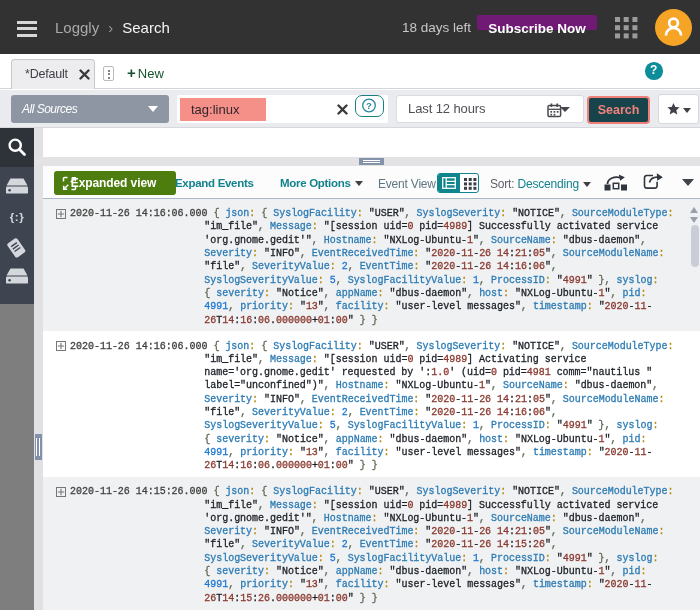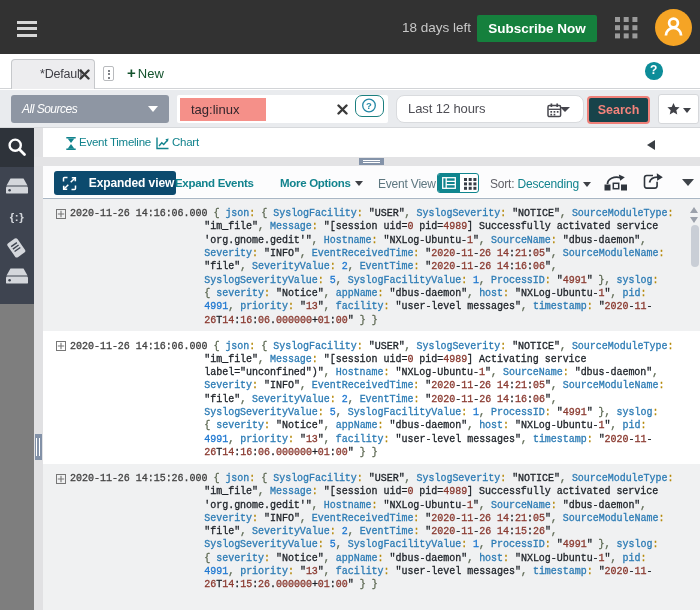--- a/index.html
+++ b/index.html
@@ -9,47 +9,47 @@
 
 #topbar{left:0;top:0;width:700px;height:54px;background:#323232;box-shadow:0 2px 3px rgba(0,0,0,0.22)}
 #burger{left:17px;top:20.5px;width:20px;height:16.5px;
   background:linear-gradient(#d7d7d7,#d7d7d7) 0 0/100% 3px no-repeat,
              linear-gradient(#d7d7d7,#d7d7d7) 0 6.6px/100% 3px no-repeat,
              linear-gradient(#d7d7d7,#d7d7d7) 0 13.2px/100% 3px no-repeat}
 #crumb{left:55px;top:19px;font-size:15px;color:#a9a9a9}
 #crumb b{color:#f4f4f4;font-weight:normal}
 #crumb i{font-style:normal;color:#9a9a9a;padding:0 9px;font-size:15px}
 #daysleft{left:402px;top:20px;font-size:13.5px;color:#c8c8c8}
-#subscribe{left:477px;top:15px;width:120px;height:27px;background:#15803d;border-radius:2px;
+#subscribe{left:477px;top:15px;width:120px;height:15px;background:#701a75;border-radius:2px;
   color:#fff;font-size:13.5px;font-weight:bold;text-align:center;line-height:27px}
 #avatar{left:655px;top:9px;width:37px;height:37px}
 
 #tabbar{left:0;top:54px;width:700px;height:35px;background:#fff;border-bottom:1px solid #d2d4d7}
 #tab1{left:11px;top:5px;width:84px;height:30px;background:#ededef;border:1px solid #c6c8cb;
-  border-bottom:none;border-radius:4px 4px 0 0;font-size:12.5px;letter-spacing:-0.2px;color:#3f3f46;line-height:28px;padding-left:28px}
+  border-bottom:none;border-radius:4px 4px 0 0;font-size:12.5px;letter-spacing:-0.2px;color:#3f3f46;line-height:28px;padding-left:13px}
 #tabx{left:79px;top:12px}
 #dots{left:103px;top:12px;width:11px;height:15px;border:1px solid #b9bbbe;border-radius:2px;background:#fff}
 #dots span{position:absolute;left:4px;width:2px;height:2px;background:#54595f;border-radius:50%}
 #newtab{left:127px;top:10px;font-size:13px;color:#14532d}
 #newtab b{font-size:15px;font-weight:bold;margin-right:2px}
 #help{left:645px;top:8px;width:17.5px;height:17.5px;border-radius:50%;background:#0d8d99;
   color:#fff;font-weight:bold;font-size:12px;text-align:center;line-height:17.5px}
 
 #srow{left:0;top:90px;width:700px;height:38px;background:#e9ebee;border-bottom:1px solid #d6d8db}
 #allsrc{left:11px;top:4.5px;width:158px;height:28.5px;background:#8e96a3;border-radius:3px;
   color:#fff;font-style:italic;font-size:12px;letter-spacing:-0.5px;line-height:28.5px;padding-left:11px}
 #allsrc .car{position:absolute;right:11px;top:11.5px;border-left:5.5px solid transparent;
   border-right:5.5px solid transparent;border-top:6px solid #fff}
 #sinput{left:177px;top:5px;width:211px;height:28px;background:#fff;border-radius:2px}
 #pink{position:absolute;left:3px;top:2.5px;width:86px;height:23px;background:#f59089;
   font-size:13px;color:#33262c;line-height:23px;padding-left:11px}
 #xclear{left:337px;top:11px}
 #qbtn{left:355px;top:5px;width:28.5px;height:22px;border:1.5px solid #1b7f7f;border-radius:7px;background:#fff}
 #timebox{left:396px;top:5px;width:188px;height:28px;background:#fff;border:1px solid #d9dbde;
-  border-radius:8px;font-size:13px;letter-spacing:-0.1px;color:#4e4e55;line-height:26px;padding-left:11px}
+  border-radius:3px;font-size:13px;letter-spacing:-0.1px;color:#4e4e55;line-height:26px;padding-left:11px}
 #timebox .car{position:absolute;right:13px;top:11px;border-left:5px solid transparent;
   border-right:5px solid transparent;border-top:5.5px solid #45454c}
 #searchbtn{left:587px;top:5.5px;width:63px;height:28px;background:#17434a;border:2px solid #ef8079;
   border-radius:4px;color:#f2837b;font-weight:bold;font-size:12.5px;text-align:center;line-height:24px}
 #starbtn{left:658px;top:4px;width:40.5px;height:29.5px;background:#fff;border:1px solid #d6d8db;border-radius:3px}
 #starbtn .car{position:absolute;right:7px;top:12.5px;border-left:4.5px solid transparent;
   border-right:4.5px solid transparent;border-top:5px solid #3f4147}
 
 #sb1{left:0;top:128px;width:34px;height:39px;background:#2e333a}
 #sb2{left:0;top:167px;width:34px;height:137px;background:#3e4450}
@@ -63,22 +63,22 @@
 #etrow{left:43px;top:128px;width:657px;height:29px;background:#fff}
 #etlabel{left:36px;top:8px;font-size:11.5px;letter-spacing:-0.25px;color:#12838d}
 #chlabel{left:129px;top:8px;font-size:11.5px;letter-spacing:-0.25px;color:#12838d}
 #collapse{left:604px;top:12px;width:0;height:0;border-top:5.5px solid transparent;
   border-bottom:5.5px solid transparent;border-right:8.5px solid #3a3f44}
 #hsplit{left:34px;top:157px;width:666px;height:9px;background:#e3e3e5}
 #hhandle{left:325px;top:1px;width:25px;height:7px;background:#8493a9}
 #hhandle:before,#hhandle:after{content:"";position:absolute;left:4px;right:4px;height:1.3px;background:#fff}
 #hhandle:before{top:1.6px}#hhandle:after{bottom:1.6px}
 #toolbar{left:43px;top:166px;width:657px;height:31px;background:#fcfcfd}
-#expbtn{left:10.8px;top:4.5px;width:122px;height:24px;background:#0c4a6e;border-radius:3px;
-  color:#fff;font-weight:bold;font-size:12px;letter-spacing:-0.1px;line-height:24px;padding-left:35px}
+#expbtn{left:10.8px;top:4.5px;width:122px;height:24px;background:#4d7c0f;border-radius:3px;
+  color:#fff;font-weight:bold;font-size:12px;letter-spacing:-0.1px;line-height:24px;padding-left:17px}
 #expevents{left:132px;top:11px;font-size:11.5px;letter-spacing:-0.3px;color:#12838d;font-weight:bold}
 #moreopt{left:237px;top:11px;font-size:11.5px;letter-spacing:-0.3px;color:#12838d;font-weight:bold}
 #moreopt .car,#sortlbl .car{display:inline-block;margin-left:4px;margin-bottom:1px;border-left:4.5px solid transparent;
   border-right:4.5px solid transparent;border-top:5px solid #3f4147}
 #evlabel{left:335px;top:10.5px;font-size:12px;letter-spacing:-0.2px;color:#5e7780}
 #toggle{left:394px;top:7px;width:42px;height:20px;border:1px solid #0f858e;border-radius:3px;background:#fff}
 #tga{position:absolute;left:0;top:0;width:22px;height:18px;background:#0f858e;border-radius:2px 0 0 2px}
 #sortlbl{left:447px;top:10.5px;font-size:12px;letter-spacing:-0.2px;color:#5f5f66}
 #sortlbl b{color:#12838d;font-weight:normal}
 
@@ -95,20 +95,21 @@
 
 #sbar{left:646px;top:1px;width:11px;height:411px}
 #sbthumb{position:absolute;left:1.5px;top:25px;width:8px;height:42px;background:#c9ced6;border-radius:4px}
 .sarr{position:absolute;left:1px;width:0;height:0;border-left:4.5px solid transparent;border-right:4.5px solid transparent}
 #sup{top:7px;border-bottom:6px solid #9aa0aa}
 #sdown{top:17px;border-top:6px solid #9aa0aa}
 </style></head><body>
 <div id="page">
 <div id="topbar" class="abs">
 <div id="burger" class="abs"></div>
+<div id="crumb" class="abs">Loggly<i>›</i><b>Search</b></div>
 <div id="daysleft" class="abs">18 days left</div>
 <div id="subscribe" class="abs">Subscribe Now</div>
 <svg class="abs" style="left:615px;top:17px" width="23" height="22" viewBox="0 0 23 22">
 <g fill="#9b9b9b">
 <rect x="0" y="0" width="5" height="5"></rect>
           <rect x="8.7" y="0" width="5" height="5"></rect>
           <rect x="17.4" y="0" width="5" height="5"></rect>
 <rect x="0" y="8.2" width="5" height="5"></rect>
           <rect x="8.7" y="8.2" width="5" height="5"></rect>
           <rect x="17.4" y="8.2" width="5" height="5"></rect>
@@ -188,35 +189,20 @@
 </g>
     </svg>
 <svg class="abs" style="left:6px;top:268px" width="22" height="16" viewBox="0 0 22 16">
 <path d="M4.5 0.5h13l4 7h-21z" fill="#d4d7dc"></path>
 <rect x="0" y="8.6" width="22" height="7" rx="1.2" fill="#d4d7dc"></rect>
 <circle cx="3.6" cy="12.2" r="1.3" fill="#3e4450"></circle>
     </svg>
 <div id="vstrip" class="abs">
       <div id="vhandle" class="abs"></div>
     </div>
-<div id="etrow" class="abs">
-<svg class="abs" style="left:23px;top:9px" width="10" height="13" viewBox="0 0 10 13">
-<path d="M0.3 0.8h9.4M0.3 12.2h9.4" stroke="#12838d" stroke-width="1.5" fill="none"></path>
-<path d="M1.6 1.4h6.8l-3.4 4.7z" fill="#12838d"></path>
-<path d="M5 7l3.4 4.7H1.6z" fill="#12838d"></path>
-</svg>
-<div id="etlabel" class="abs">Event Timeline</div>
-<svg class="abs" style="left:113px;top:9px" width="13" height="13" viewBox="0 0 13 13">
-<path d="M1 0.5v11h11.5" fill="none" stroke="#12838d" stroke-width="1.4"></path>
-<path d="M3 9l2.8-3.2 1.9 1.7 3.5-4" fill="none" stroke="#12838d" stroke-width="1.4"></path>
-<path d="M9.3 2.2l3.3-0.8-0.7 3.3z" fill="#12838d"></path>
-</svg>
-<div id="chlabel" class="abs">Chart</div>
-<div id="collapse" class="abs"></div>
-</div>
 <div id="hsplit" class="abs">
       <div id="hhandle" class="abs"></div>
     </div>
 <div id="toolbar" class="abs">
 <div id="expbtn" class="abs"><svg class="abs" style="left:8.5px;top:5px" width="15" height="15" viewBox="0 0 15 15">
 <path d="M5.5 1.5H2.5a1 1 0 0 0-1 1v3M9.5 13.5h3a1 1 0 0 0 1-1v-3" fill="none" stroke="#fff" stroke-width="1.5"></path>
 <path d="M8.7 6.3L13.3 1.7M6.3 8.7L1.7 13.3" stroke="#fff" stroke-width="1.5"></path>
 <path d="M9.3 1.2h4.5v4.5h-2.2V3.4H9.3zM5.7 13.8H1.2V9.3h2.2v2.3h2.3z" fill="#fff" stroke="none" transform="scale(1)" opacity="0"></path>
 <path d="M9.5 1.5h4v4M1.5 13.5v-4M1.5 13.5h4" fill="none" stroke="#fff" stroke-width="1.5" opacity="0"></path>
 <path d="M9.8 1.7h3.5v3.5M5.2 13.3H1.7V9.8" fill="none" stroke="#fff" stroke-width="1.6"></path>
@@ -277,20 +263,21 @@
 <div class="ln"><i class="p">{</i> <i class="k">severity</i><i class="c">:</i> <i class="s">"Notice"</i><i class="p">,</i> <i class="k">appName</i><i class="c">:</i> <i class="s">"dbus-daemon"</i><i class="p">,</i> <i class="k">host</i><i class="c">:</i> <i class="s">"NXLog-Ubuntu-</i><i class="d">1</i><i class="s">"</i><i class="p">,</i> <i class="k">pid</i><i class="c">:</i></div>
 <div class="ln"><i class="n">4991</i><i class="p">,</i> <i class="k">priority</i><i class="c">:</i> <i class="s">"</i><i class="d">13</i><i class="s">"</i><i class="p">,</i> <i class="k">facility</i><i class="c">:</i> <i class="s">"user-level messages"</i><i class="p">,</i> <i class="k">timestamp</i><i class="c">:</i> <i class="s">"</i><i class="d">2020</i><i class="s">-</i><i class="d">11</i><i class="s">-</i></div>
 <div class="ln"><i class="s"></i><i class="d">26</i><i class="s">T</i><i class="d">14</i><i class="s">:</i><i class="d">16</i><i class="s">:</i><i class="d">06</i><i class="s">.</i><i class="d">000000</i><i class="s">+</i><i class="d">01</i><i class="s">:</i><i class="d">00</i><i class="s">"</i> <i class="p">}</i> <i class="p">}</i></div>
 </div>
 <div class="ev" style="background:#ffffff">
 <div class="ln l1"><svg class="plus" width="10" height="10" viewBox="0 0 10 10">
               <rect x="0.5" y="0.5" width="9" height="9" fill="none" stroke="#777" stroke-width="1"></rect>
               <path d="M5 1.8v6.4M1.8 5h6.4" stroke="#777" stroke-width="1.1" fill="none"></path>
             </svg><i class="t">2020-11-26 14:16:06.000</i> <i class="p">{</i> <i class="k">json</i><i class="c">:</i> <i class="p">{</i> <i class="k">SyslogFacility</i><i class="c">:</i> <i class="s">"USER"</i><i class="p">,</i> <i class="k">SyslogSeverity</i><i class="c">:</i> <i class="s">"NOTICE"</i><i class="p">,</i> <i class="k">SourceModuleType</i><i class="c">:</i> </div>
 <div class="ln"><i class="s">"im_file"</i><i class="p">,</i> <i class="k">Message</i><i class="c">:</i> <i class="s">"[session uid=</i><i class="d">0</i><i class="s"> pid=</i><i class="d">4989</i><i class="s">] Activating service</i></div>
+<div class="ln"><i class="s">name='org.gnome.gedit' requested by ':</i><i class="d">1.0</i><i class="s">' (uid=</i><i class="d">0</i><i class="s"> pid=</i><i class="d">4981</i><i class="s"> comm="nautilus "</i></div>
 <div class="ln"><i class="s">label="unconfined")"</i><i class="p">,</i> <i class="k">Hostname</i><i class="c">:</i> <i class="s">"NXLog-Ubuntu-</i><i class="d">1</i><i class="s">"</i><i class="p">,</i> <i class="k">SourceName</i><i class="c">:</i> <i class="s">"dbus-daemon"</i><i class="p">,</i></div>
 <div class="ln"><i class="k">Severity</i><i class="c">:</i> <i class="s">"INFO"</i><i class="p">,</i> <i class="k">EventReceivedTime</i><i class="c">:</i> <i class="s">"</i><i class="d">2020</i><i class="s">-</i><i class="d">11</i><i class="s">-</i><i class="d">26</i><i class="s"> </i><i class="d">14</i><i class="s">:</i><i class="d">21</i><i class="s">:</i><i class="d">05</i><i class="s">"</i><i class="p">,</i> <i class="k">SourceModuleName</i><i class="c">:</i> </div>
 <div class="ln"><i class="s">"file"</i><i class="p">,</i> <i class="k">SeverityValue</i><i class="c">:</i> <i class="n">2</i><i class="p">,</i> <i class="k">EventTime</i><i class="c">:</i> <i class="s">"</i><i class="d">2020</i><i class="s">-</i><i class="d">11</i><i class="s">-</i><i class="d">26</i><i class="s"> </i><i class="d">14</i><i class="s">:</i><i class="d">16</i><i class="s">:</i><i class="d">06</i><i class="s">"</i><i class="p">,</i></div>
 <div class="ln"><i class="k">SyslogSeverityValue</i><i class="c">:</i> <i class="n">5</i><i class="p">,</i> <i class="k">SyslogFacilityValue</i><i class="c">:</i> <i class="n">1</i><i class="p">,</i> <i class="k">ProcessID</i><i class="c">:</i> <i class="s">"</i><i class="d">4991</i><i class="s">"</i> <i class="p">},</i> <i class="k">syslog</i><i class="c">:</i></div>
 <div class="ln"><i class="p">{</i> <i class="k">severity</i><i class="c">:</i> <i class="s">"Notice"</i><i class="p">,</i> <i class="k">appName</i><i class="c">:</i> <i class="s">"dbus-daemon"</i><i class="p">,</i> <i class="k">host</i><i class="c">:</i> <i class="s">"NXLog-Ubuntu-</i><i class="d">1</i><i class="s">"</i><i class="p">,</i> <i class="k">pid</i><i class="c">:</i></div>
 <div class="ln"><i class="n">4991</i><i class="p">,</i> <i class="k">priority</i><i class="c">:</i> <i class="s">"</i><i class="d">13</i><i class="s">"</i><i class="p">,</i> <i class="k">facility</i><i class="c">:</i> <i class="s">"user-level messages"</i><i class="p">,</i> <i class="k">timestamp</i><i class="c">:</i> <i class="s">"</i><i class="d">2020</i><i class="s">-</i><i class="d">11</i><i class="s">-</i></div>
 <div class="ln"><i class="s"></i><i class="d">26</i><i class="s">T</i><i class="d">14</i><i class="s">:</i><i class="d">16</i><i class="s">:</i><i class="d">06</i><i class="s">.</i><i class="d">000000</i><i class="s">+</i><i class="d">01</i><i class="s">:</i><i class="d">00</i><i class="s">"</i> <i class="p">}</i> <i class="p">}</i></div>
 </div>
 <div class="ev" style="background:#f0f1f2">
 <div class="ln l1"><svg class="plus" width="10" height="10" viewBox="0 0 10 10">

